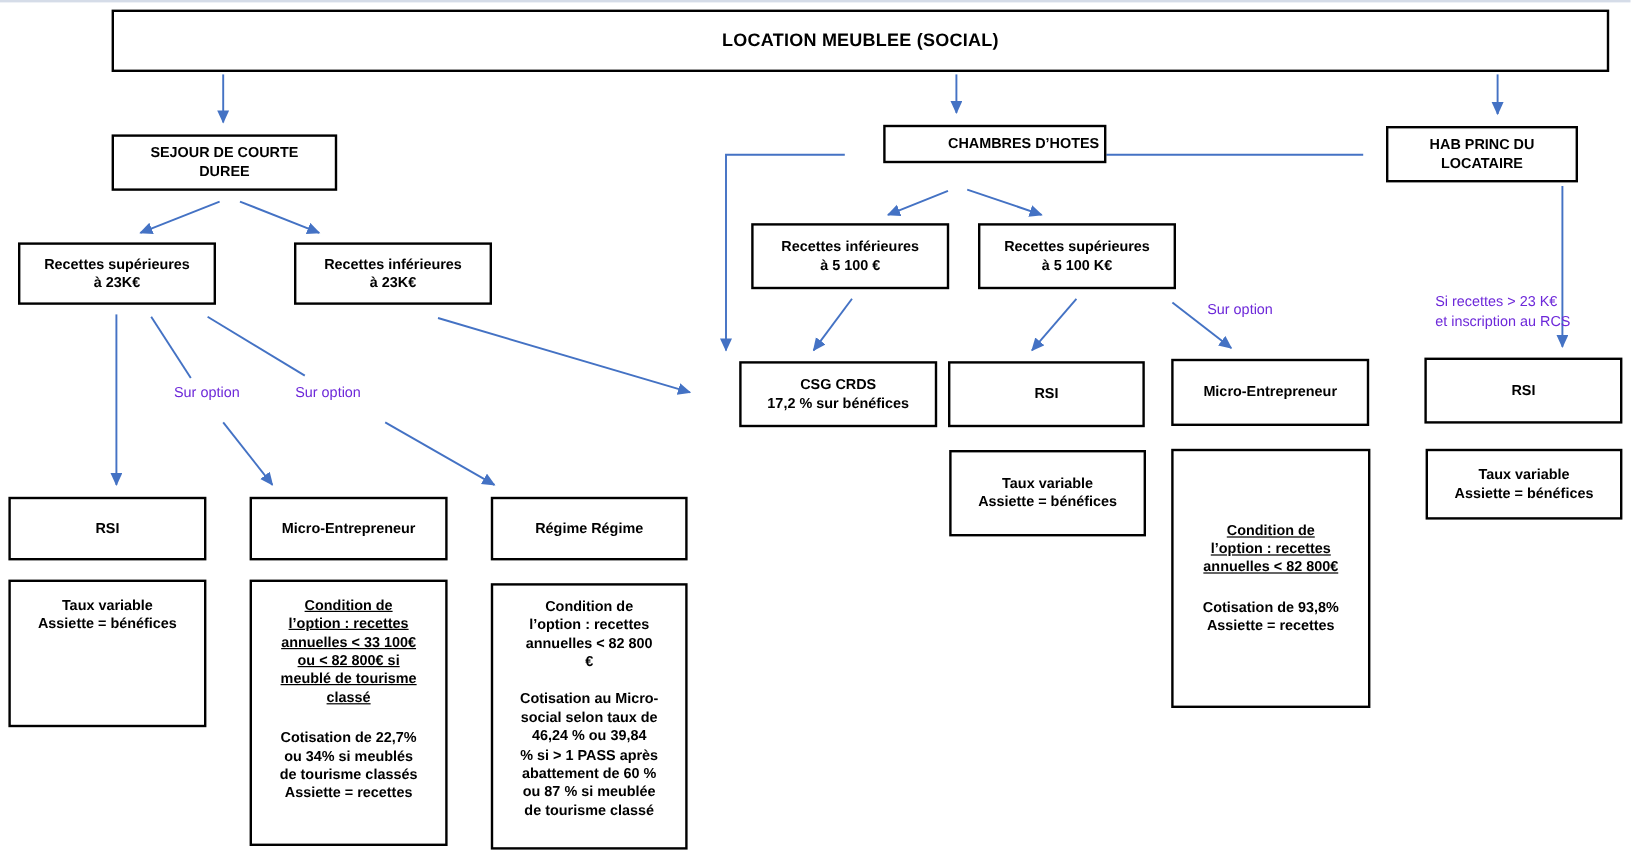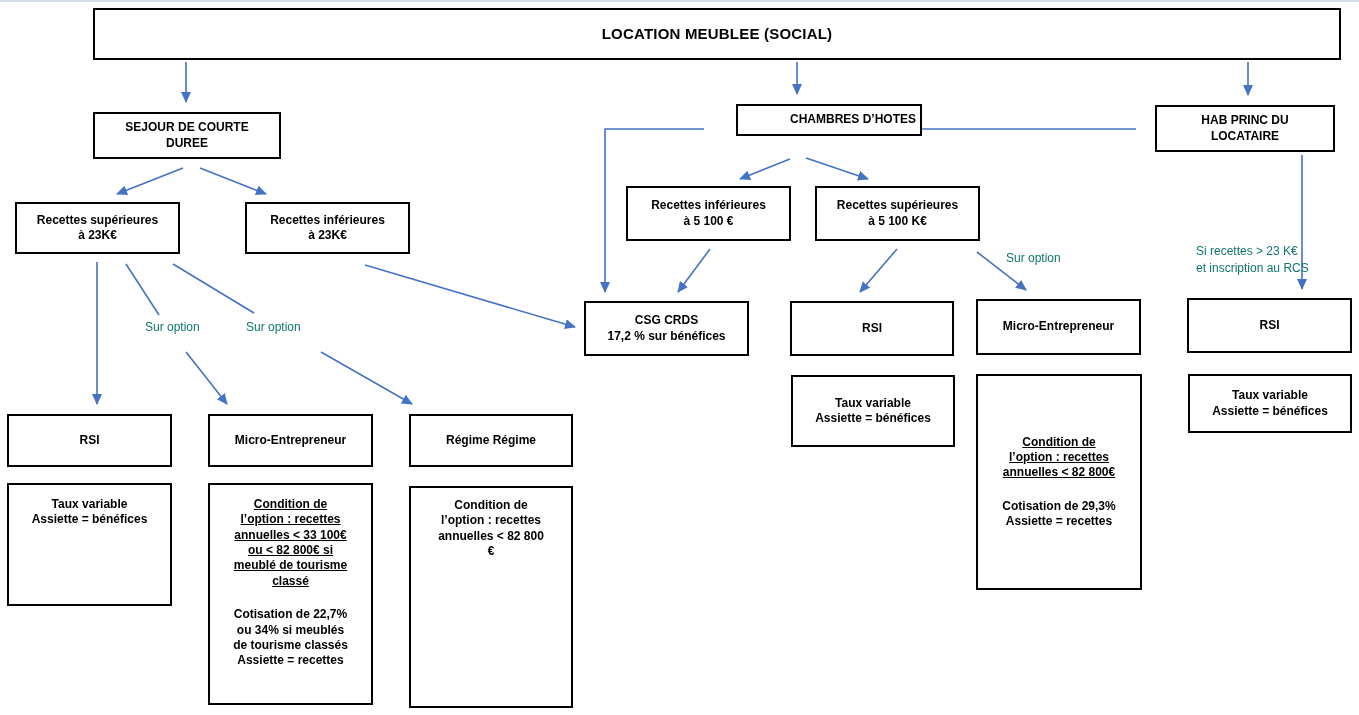--- a/index.html
+++ b/index.html
@@ -35,21 +35,21 @@
   }
   .box .txt { white-space: pre-line; }
   .box.top-align { justify-content: flex-start; padding-top: 12px; }
   .title-box { border-width: 2px; font-size: 15px; letter-spacing: 0.2px; }
   .underline { text-decoration: underline; }
   .gap { height: 18px; flex: 0 0 auto; }
   .float-label {
     position: absolute;
     font-size: 12px;
     font-weight: normal;
-    color: #0f766e;
+    color: #6d28d9;
     white-space: pre-line;
     line-height: 1.45;
   }
   .divider {
     position: absolute;
     left: 0; top: 710;
     width: 1359px; height: 2px;
     background: #d5dce8;
   }
 </style>
@@ -98,21 +98,21 @@
     <span class="txt">LOCATION MEUBLEE (SOCIAL)</span>
   </div>
 
   <div class="box" style="left:93px; top:112px; width:188px; height:47px;">
     <span class="txt">SEJOUR DE COURTE
 DUREE</span>
   </div>
   <div class="box" style="left:736px; top:104px; width:186px; height:32px;align-items:flex-end;">
     <span class="txt">CHAMBRES D’HOTES</span>
   </div>
-  <div class="box" style="left:1155px; top:105px; width:180px; height:47px;">
+  <div class="box" style="left:1155px; top:105px; width:160px; height:47px;">
     <span class="txt">HAB PRINC DU
 LOCATAIRE</span>
   </div>
 
   <div class="box" style="left:15px; top:202px; width:165px; height:52px;">
     <span class="txt">Recettes supérieures
 à 23K€</span>
   </div>
   <div class="box" style="left:245px; top:202px; width:165px; height:52px;">
     <span class="txt">Recettes inférieures
@@ -121,21 +121,21 @@
 
   <div class="box" style="left:626px; top:186px; width:165px; height:55px;">
     <span class="txt">Recettes inférieures
 à 5 100 €</span>
   </div>
   <div class="box" style="left:815px; top:186px; width:165px; height:55px;">
     <span class="txt">Recettes supérieures
 à 5 100 K€</span>
   </div>
 
-  <div class="box" style="left:584px; top:301px; width:165px; height:55px;">
+  <div class="box" style="left:616px; top:301px; width:165px; height:55px;">
     <span class="txt">CSG CRDS
 17,2 % sur bénéfices</span>
   </div>
   <div class="box" style="left:790px; top:301px; width:164px; height:55px;">
     <span class="txt">RSI</span>
   </div>
   <div class="box" style="left:976px; top:299px; width:165px; height:56px;">
     <span class="txt">Micro-Entrepreneur</span>
   </div>
   <div class="box" style="left:1187px; top:298px; width:165px; height:55px;">
@@ -144,21 +144,21 @@
 
   <div class="box" style="left:791px; top:375px; width:164px; height:72px;">
     <span class="txt">Taux variable
 Assiette = bénéfices</span>
   </div>
   <div class="box" style="left:976px; top:374px; width:166px; height:216px;">
     <span class="txt underline">Condition de
 l’option : recettes
 annuelles &lt; 82 800€</span>
     <div class="gap"></div>
-    <span class="txt">Cotisation de 29,3%
+    <span class="txt">Cotisation de 93,8%
 Assiette = recettes</span>
   </div>
   <div class="box" style="left:1188px; top:374px; width:164px; height:59px;">
     <span class="txt">Taux variable
 Assiette = bénéfices</span>
   </div>
 
   <div class="box" style="left:7px; top:414px; width:165px; height:53px;">
     <span class="txt">RSI</span>
   </div>
@@ -186,20 +186,27 @@
 ou 34% si meublés
 de tourisme classés
 Assiette = recettes</span>
   </div>
   <div class="box top-align" style="left:409px; top:486px; width:164px; height:222px; padding-top:10px;">
     <span class="txt">Condition de
 l’option : recettes
 annuelles &lt; 82 800
 €</span>
     <div class="gap" style="height:16px;"></div>
+    <span class="txt">Cotisation au Micro-
+social selon taux de
+46,24 % ou 39,84
+% si &gt; 1 PASS après
+abattement de 60 %
+ou 87 % si meublée
+de tourisme classé</span>
   </div>
 
   <div class="float-label" style="left:145px; top:319px;">Sur option</div>
   <div class="float-label" style="left:246px; top:319px;">Sur option</div>
   <div class="float-label" style="left:1006px; top:250px;">Sur option</div>
   <div class="float-label" style="left:1172px; top:243px; width:140px;margin-left:24px;">Si recettes &gt; 23 K€
 et inscription au RCS</div>
 
   <div class="divider"></div>
 

